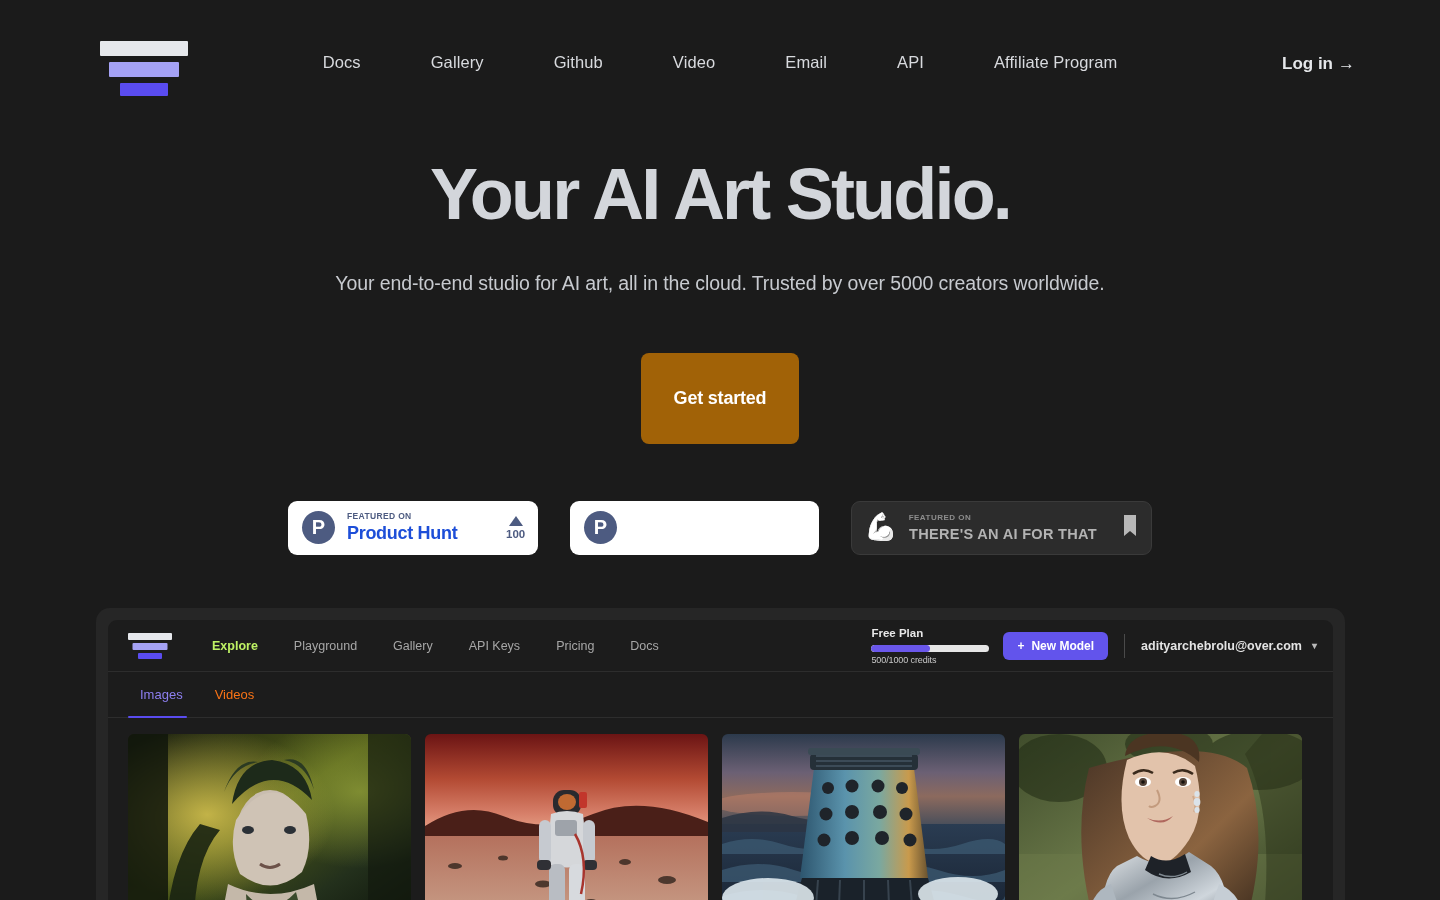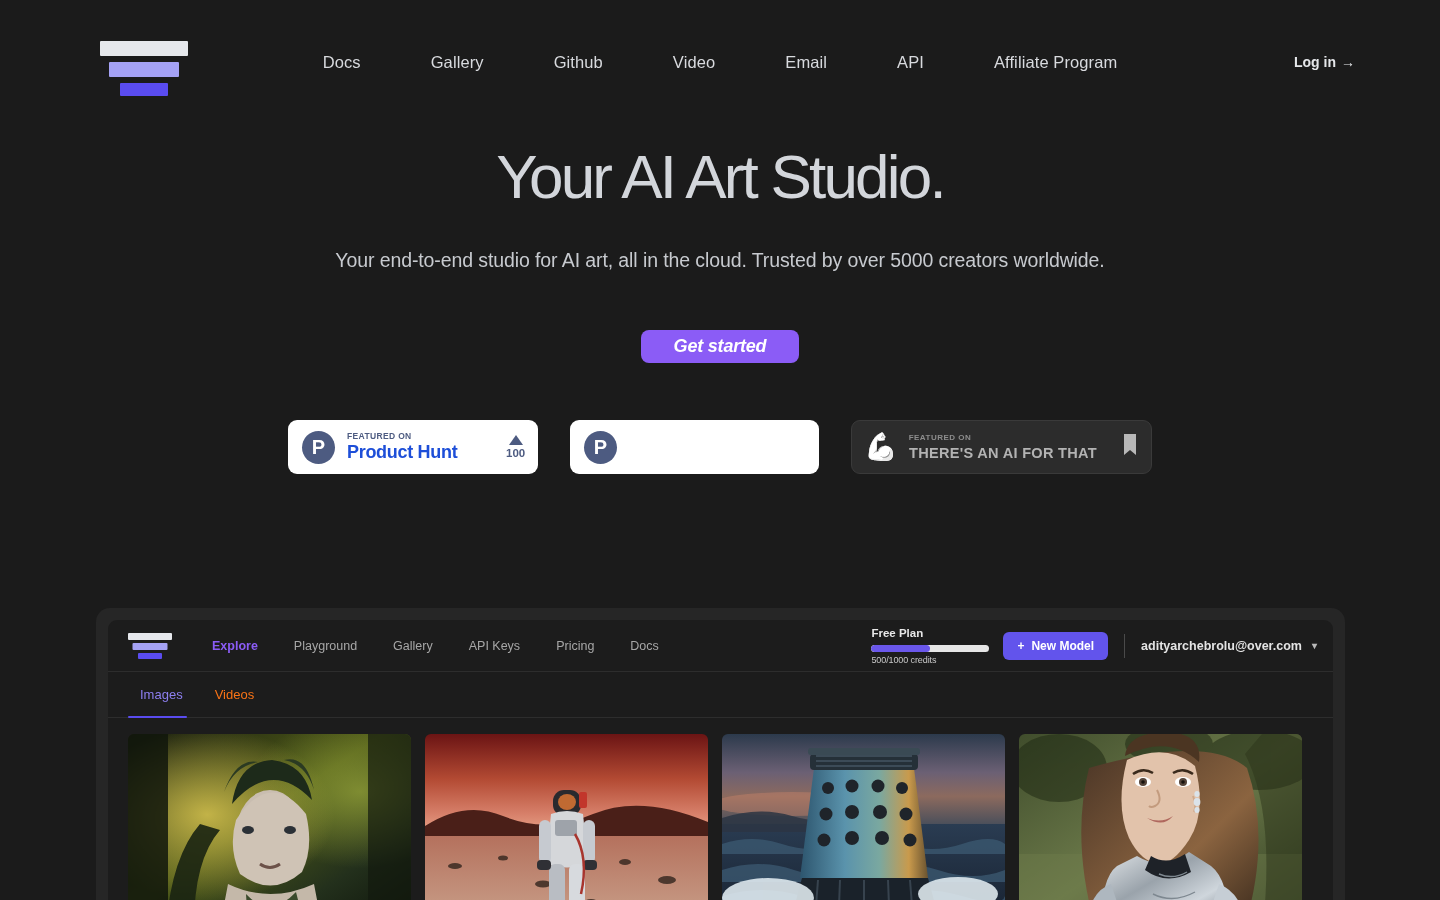--- a/index.html
+++ b/index.html
@@ -40,58 +40,57 @@
     font-weight: 500;
     letter-spacing: 0.1px;
     padding: 0 35px;
     white-space: nowrap;
     cursor: pointer;
   }
   .login-link {
     position: absolute;
     right: 85px; top: 54px;
     color: #e5e7ea;
-    font-size: 14px;
+    font-size: 17px;
     font-weight: 600;
     white-space: nowrap;
     cursor: pointer;
   }
   .login-arrow { margin-left: 5px; font-weight: 400; }
 
   
   .hero { text-align: center; }
   .hero-title {
-    font-size: 62px;
+    font-size: 72px;
     line-height: 1.04;
-    font-weight: 400;
+    font-weight: 700;
     letter-spacing: -2.8px;
     color: #d3d6db;
-    margin-top: 12px;
+    margin-top: 24px;
   }
   .hero-sub {
     margin-top: 40px;
     font-size: 19.5px;
     color: #c7cacf;
     font-weight: 400;
     letter-spacing: -0.1px;
   }
   .cta-wrap { margin-top: 58px; }
   .cta-button {
     display: inline-block;
-    background: #8b5cf6;
+    background: #a16207;
     color: #ffffff;
     font-size: 18px;
     font-weight: 700;
     letter-spacing: -0.2px;
-    padding: 6px 33px;
+    padding: 35px 33px;
     border: none;
     border-radius: 8px;
     cursor: pointer;
     font-family: "Liberation Sans", sans-serif;
-    font-style: italic;
   }
 
   
   .badges {
     margin-top: 57px;
     display: flex;
     justify-content: center;
     align-items: center;
     gap: 32px;
   }
@@ -220,21 +219,21 @@
   .app-logo .lb3 { top: 20px; width: 24px; height: 6px; background: #5a4cf0; }
 
   .app-nav-links { display: flex; align-items: center; }
   .app-nav-link {
     font-size: 12.5px;
     color: #a7a7a7;
     padding: 0 18px;
     white-space: nowrap;
     cursor: pointer;
   }
-  .app-nav-link.active { color: #8b5cf6; font-weight: 700; }
+  .app-nav-link.active { color: #bef264; font-weight: 700; }
 
   .app-nav-right {
     margin-left: auto;
     display: flex;
     align-items: center;
     gap: 0;
   }
   .plan-block { text-align: left; margin-right: 14px; }
   .plan-title {
     font-size: 11.5px;

